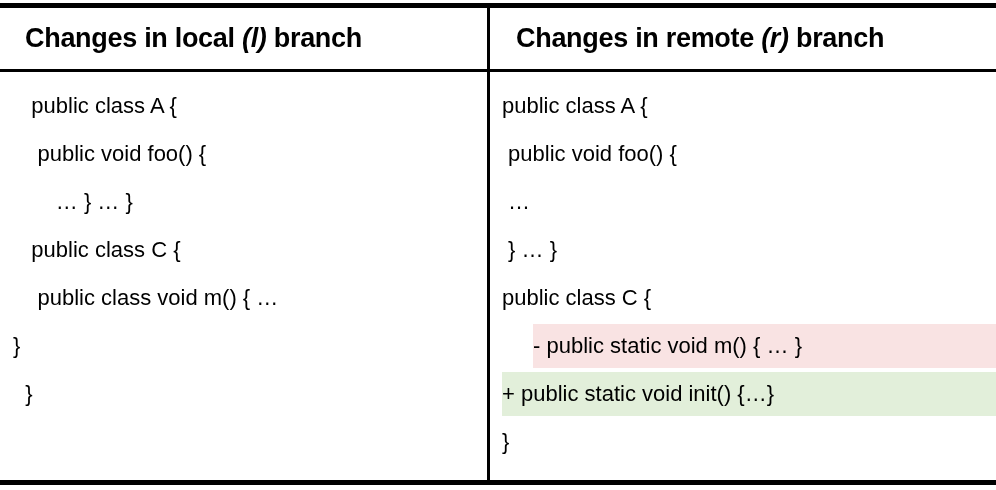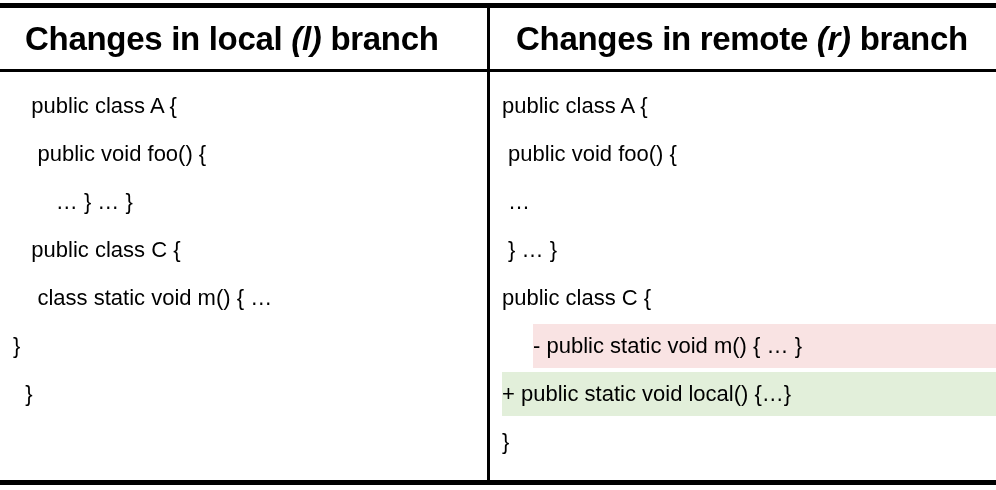--- a/index.html
+++ b/index.html
@@ -26,21 +26,21 @@
   .rule-vert   { left: 487px; top: 3px; width: 3px; height: 482px; }
 
   .header-cell {
     position: absolute;
     top: 8px;
     height: 61px;
     display: flex;
     align-items: center;
     box-sizing: border-box;
     font-weight: bold;
-    font-size: 33px;
+    font-size: 27px;
     letter-spacing: -0.3px;
     white-space: pre;
   }
   .header-cell.left  { left: 0;     width: 487px; padding-left: 25px; }
   .header-cell.right { left: 490px; width: 506px; padding-left: 26px; }
   .header-cell em { font-style: italic; font-weight: bold; }
 
   .code-cell {
     position: absolute;
     top: 82px;
@@ -76,29 +76,29 @@
 
   <div class="header-cell right">
     <span><span>Changes in remote </span><em>(r)</em><span> branch</span></span>
   </div>
 
   <div class="code-cell left">
     <div class="code-line" data-highlight="none">   public class A {</div>
     <div class="code-line" data-highlight="none">    public void foo() {</div>
     <div class="code-line" data-highlight="none">       … } … }</div>
     <div class="code-line" data-highlight="none">   public class C {</div>
-    <div class="code-line" data-highlight="none">    class static void m() { …</div>
+    <div class="code-line" data-highlight="none">    public class void m() { …</div>
     <div class="code-line" data-highlight="none">}</div>
     <div class="code-line" data-highlight="none">  }</div>
   </div>
 
   <div class="code-cell right">
     <div class="code-line" data-highlight="none">public class A {</div>
     <div class="code-line" data-highlight="none"> public void foo() {</div>
     <div class="code-line" data-highlight="none"> …</div>
     <div class="code-line" data-highlight="none"> } … }</div>
     <div class="code-line" data-highlight="none">public class C {</div>
     <div class="code-line" data-highlight="removed">- public static void m() { … }</div>
-    <div class="code-line" data-highlight="added">+ public static void local() {…}</div>
+    <div class="code-line" data-highlight="added">+ public static void init() {…}</div>
     <div class="code-line" data-highlight="none">}</div>
   </div>
 
 </div>
 
 </body></html>

